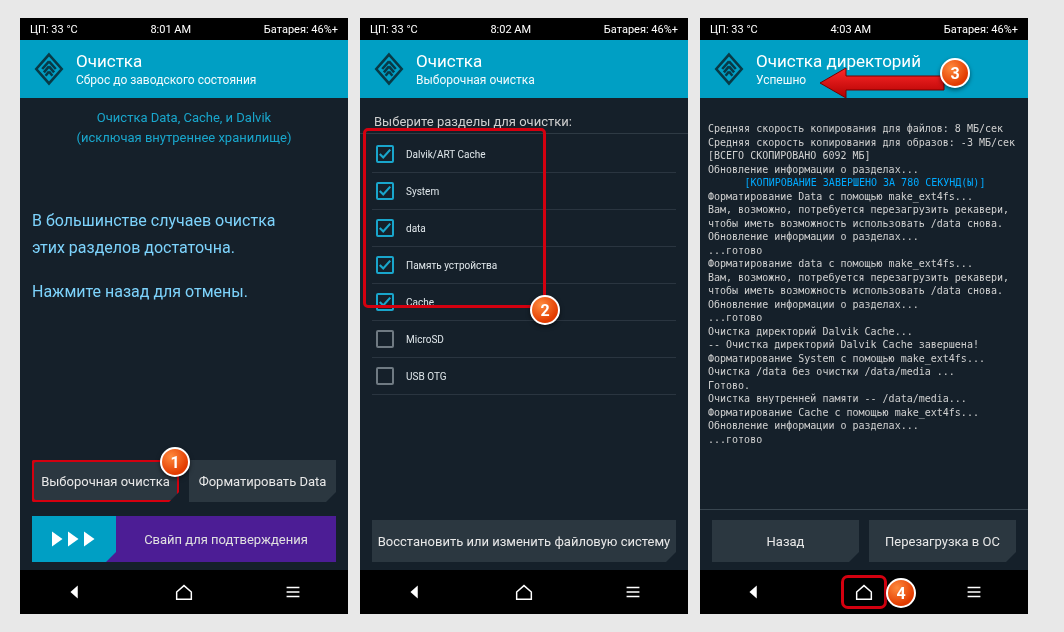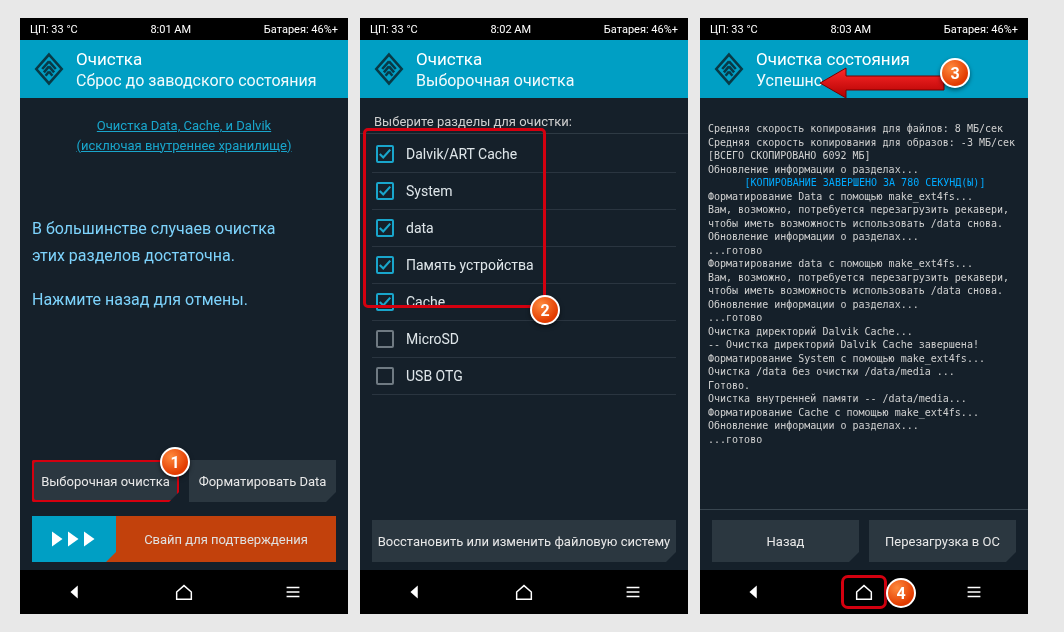--- a/index.html
+++ b/index.html
@@ -45,32 +45,32 @@
     padding: 0 12px;
     gap: 10px;
     color: #fff;
   }
   .twrp-logo {
     width: 34px; height: 34px; flex: 0 0 34px;
     display:flex;align-items:center;justify-content:center;
   }
   .twrp-logo svg { width:34px; height:34px; }
   .header-text .title { font-size: 17px; font-weight: 400; }
-  .header-text .subtitle { font-size: 16px; opacity: .95; margin-top: 2px; }
+  .header-text .subtitle { font-size: 12px; opacity: .95; margin-top: 2px; }
   .body { flex: 1; position: relative; padding: 10px 12px; overflow:hidden;}
-  .info-blue { color:#19a6cc; text-align:center; margin-top:8px; font-size:13px; line-height:1.5;text-decoration:underline;}
+  .info-blue { color:#19a6cc; text-align:center; font-size:13px; line-height:1.5;}
   .info-white { color:#7dd3fc; text-align:left; margin-top:60px; font-size:16px; line-height:1.7;}
   .section-label { color:#cfcfcf; font-size:13px; margin:6px 0 2px 2px;}
   .divider { border-bottom:1px solid #2e3a44; margin:4px -12px 0 -12px;}
   .part-list { margin-top:2px;}
   .part-item {
     display:flex; align-items:center; gap:12px;
     padding:9px 4px;
     border-bottom:1px solid #2a3540;
-    font-size:14px;
+    font-size:10px;
     color:#dfe6ea;
   }
   .cb {
     width:18px; height:18px; border:2px solid #19a6cc; border-radius:2px;
     display:flex; align-items:center; justify-content:center; flex:0 0 18px;
   }
   .cb.unchecked { border-color:#6f7a82; }
   .cb svg { width:14px; height:14px; }
   .log {
     font-family: "DejaVu Sans Mono","Courier New",monospace;
@@ -85,21 +85,21 @@
   .btn {
     flex:1; height:42px;
     background:#2b3740;
     color:#e8e8e8;
     font-size:13px;
     display:flex; align-items:center; justify-content:center;
     position:relative;
     clip-path: polygon(0 0, 100% 0, 100% calc(100% - 10px), calc(100% - 10px) 100%, 0 100%);
   }
   .btn.full { width:100%; }
-  .swipe-row { display:flex; align-items:stretch; height:46px; margin:6px 12px 8px 12px; background:#c2410c;}
+  .swipe-row { display:flex; align-items:stretch; height:46px; margin:6px 12px 8px 12px; background:#4c1d95;}
   .swipe-arrows {
     width:84px; background:#009fc4;
     display:flex; align-items:center; justify-content:center; gap:-2px;
     clip-path: polygon(0 0, 100% 0, 100% calc(100% - 10px), calc(100% - 10px) 100%, 0 100%);
   }
   .swipe-arrows svg { width:16px; height:18px; }
   .swipe-label { flex:1; display:flex; align-items:center; justify-content:center; font-size:13px; color:#e0e0e0;}
   .navbar {
     height:44px; background:#000; display:flex; align-items:center; justify-content:space-around;
   }
@@ -297,34 +297,34 @@
             <path d="M5 7h14M5 12h14M5 17h14"></path>
           </svg>
         </div>
     </div>
     <div class="badge" style="left:170px; top:277px;">2</div>
   </div>
 
   <div class="phone">
     <div class="statusbar">
       <span><span>ЦП:</span> <span>33 °C</span></span>
-      <span>8:03 AM</span>
+      <span>4:03 AM</span>
       <span><span>Батарея:</span> <span>46%+</span></span>
     </div>
     <div class="header">
       <div class="twrp-logo">
         <svg viewBox="0 0 40 40">
             <g fill="none" stroke="#083a47" stroke-width="3">
               <path d="M20 3 L35 20 L20 37 L5 20 Z"></path>
               <path d="M12 20 L20 11 M20 11 L28 20 M14 24 L20 17 M20 17 L26 24 M16 28 L20 23 M20 23 L24 28"></path>
             </g>
           </svg>
       </div>
       <div class="header-text">
-        <div class="title">Очистка состояния</div>
+        <div class="title">Очистка директорий</div>
         <div class="subtitle">Успешно</div>
       </div>
     </div>
     <div class="body" style="padding:24px 6px 4px 8px;">
       <div class="log" id="log-box"><div>Средняя скорость копирования для файлов: 8 МБ/сек</div><div>Средняя скорость копирования для образов: -3 МБ/сек</div><div>[ВСЕГО СКОПИРОВАНО 6092 МБ]</div><div>Обновление информации о разделах...</div><div class="cyan">[КОПИРОВАНИЕ ЗАВЕРШЕНО ЗА 780 СЕКУНД(Ы)]</div><div>Форматирование Data с помощью make_ext4fs...</div><div>Вам, возможно, потребуется перезагрузить рекавери,</div><div>чтобы иметь возможность использовать /data снова.</div><div>Обновление информации о разделах...</div><div>...готово</div><div>Форматирование data с помощью make_ext4fs...</div><div>Вам, возможно, потребуется перезагрузить рекавери,</div><div>чтобы иметь возможность использовать /data снова.</div><div>Обновление информации о разделах...</div><div>...готово</div><div>Очистка директорий Dalvik Cache...</div><div>-- Очистка директорий Dalvik Cache завершена!</div><div>Форматирование System с помощью make_ext4fs...</div><div>Очистка /data без очистки /data/media ...</div><div>Готово.</div><div>Очистка внутренней памяти -- /data/media...</div><div>Форматирование Cache с помощью make_ext4fs...</div><div>Обновление информации о разделах...</div><div>...готово</div></div>
     </div>
     <div class="stack-bottom">
       <div style="border-top:1px solid #394650; margin:0 0 10px 0;"></div>
       <div class="btn-row" style="">
         <div class="btn">

